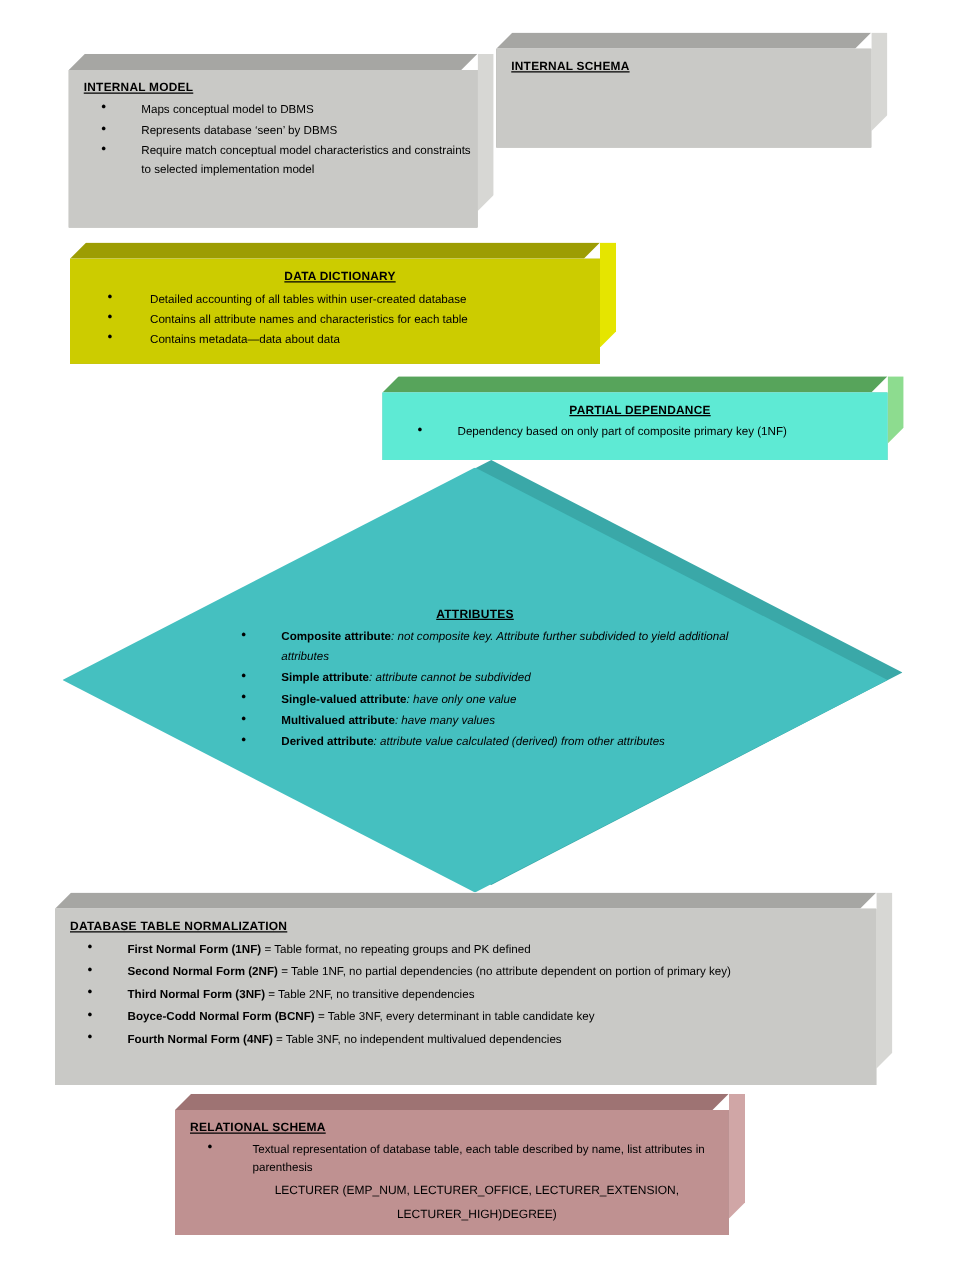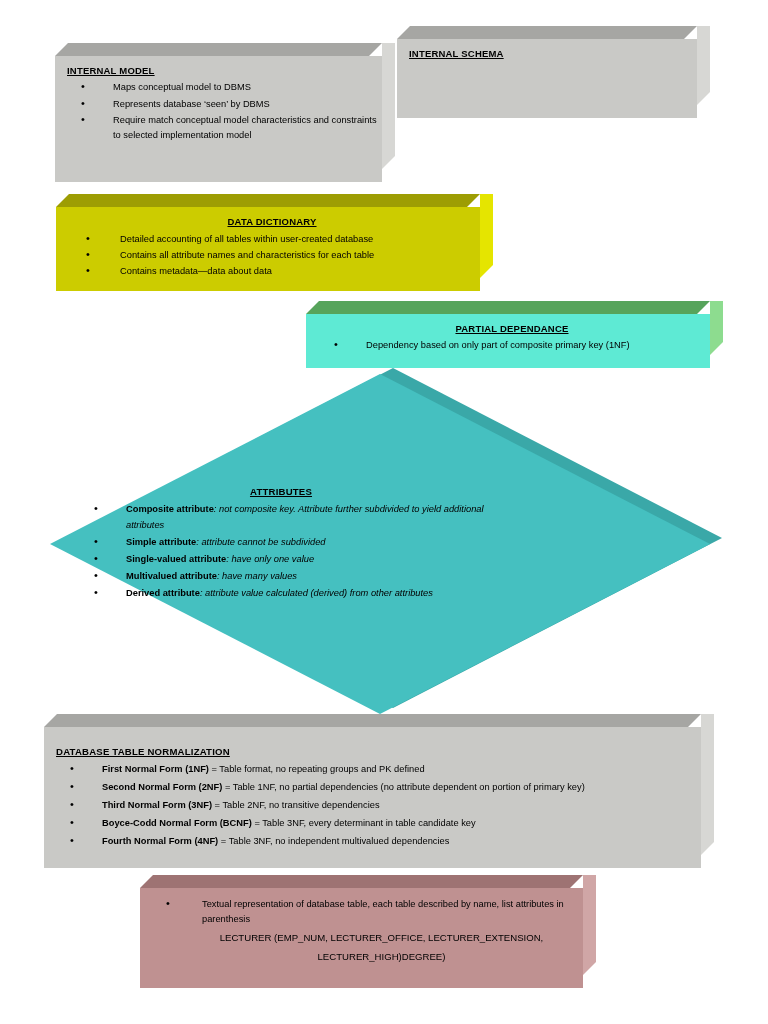--- a/index.html
+++ b/index.html
@@ -87,32 +87,32 @@
     position:absolute;left:14px;top:0px;width:658px;height:340px;
     background:#3aa8a8;
     clip-path:polygon(50% 0, 100% 50%, 50% 100%, 0 50%);
   }
   #blk-attributes .dia-face{
     position:absolute;left:0px;top:6px;width:660px;height:340px;
     background:#45c0c0;
     clip-path:polygon(50% 0, 100% 50%, 50% 100%, 0 50%);
   }
   #blk-attributes .dia-body{
-    position:absolute;left:16px;top:6px;width:660px;height:340px;
+    position:absolute;left:0;top:6px;width:660px;height:340px;
     z-index:4;
-    display:flex;align-items:center;justify-content:flex-start;
+    display:flex;align-items:center;justify-content:center;
   }
   #blk-attributes .dia-inner{width:430px;}
   #blk-attributes .hd{font-size:9.6px;margin-bottom:4px;}
   #blk-attributes ul.bl li{padding-left:60px;line-height:16px;margin-bottom:1px;}
   #blk-attributes ul.bl li:before{left:28px;}
 
   
   #blk-normalization ul.bl li{line-height:16px;margin-bottom:2px;}
-  #blk-normalization .hd{font-size:9.6px;margin-top:10px;}
+  #blk-normalization .hd{font-size:9.6px;}
   #blk-relational-schema ul.bl li{padding-left:50px;line-height:15px;}
   #blk-relational-schema .hd{font-size:9.6px;}
   .schema-line{
     display:block;text-align:center;font-weight:normal;font-size:9.6px;
     line-height:17px;margin-left:-18px;margin-top:2px;
   }
   #blk-data-dictionary ul.bl li{padding-left:52px;line-height:16px;}
   #blk-data-dictionary ul.bl li:before{left:18px;}
   #blk-partial-dependance ul.bl li{padding-left:48px;}
   #blk-partial-dependance ul.bl li:before{left:16px;}
@@ -204,20 +204,21 @@
         <li><b>Fourth Normal Form (4NF)</b><span> = Table 3NF, no independent multivalued dependencies</span></li>
       </ul>
     </div>
   </div>
 
   <div class="block pink" id="blk-relational-schema">
     <div class="topface"></div>
     <div class="sideface"></div>
     <div class="face"></div>
     <div class="body">
+      <div class="hd">RELATIONAL SCHEMA</div>
       <ul class="bl">
         <li>
           <span>Textual representation of database table, each table described by name, list attributes in parenthesis</span>
           <span class="schema-line">LECTURER (EMP_NUM, LECTURER_OFFICE, LECTURER_EXTENSION,</span>
           <span class="schema-line">LECTURER_HIGH)DEGREE)</span>
         </li>
       </ul>
     </div>
   </div>
 

